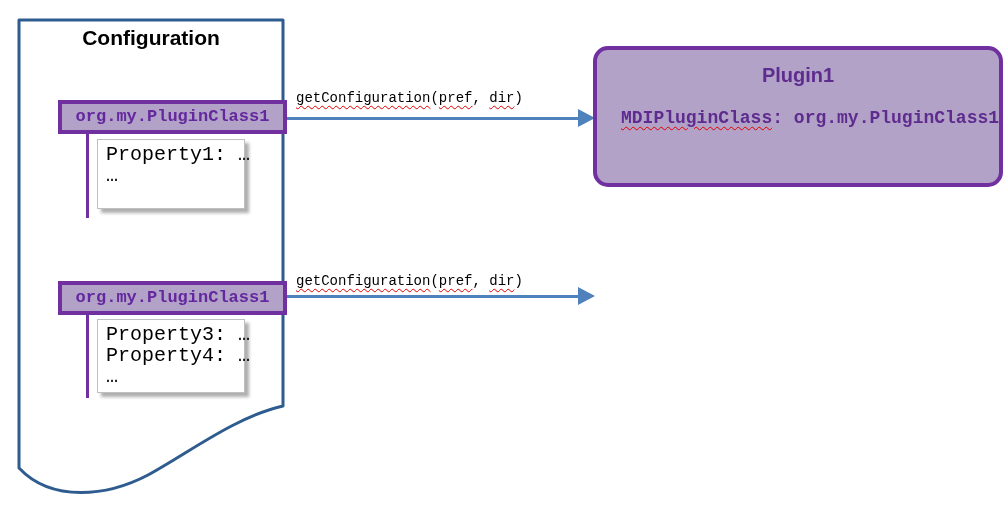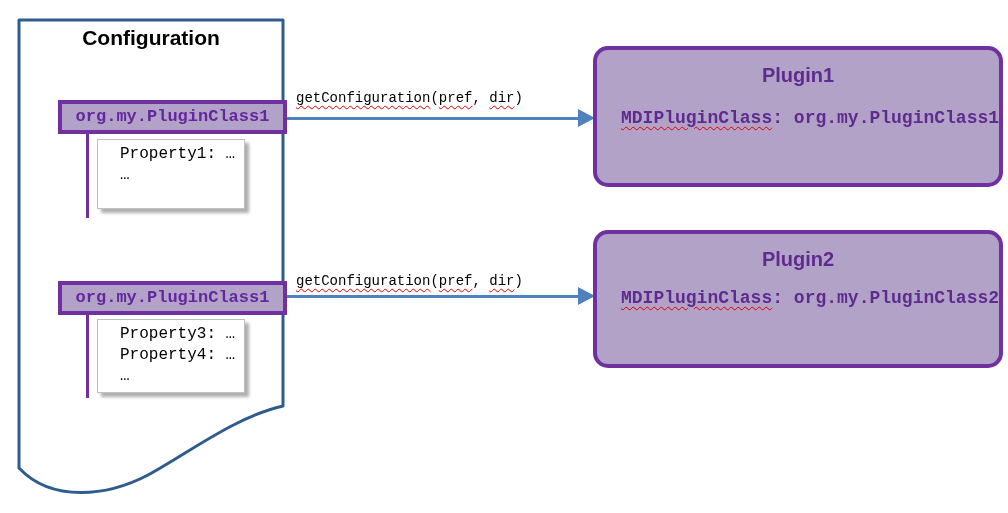--- a/index.html
+++ b/index.html
@@ -59,22 +59,22 @@
   #vline-1 { top: 134px; height: 84px; }
   #vline-2 { top: 311px; height: 87px; }
 
   
   .prop-card {
     position: absolute;
     left: 97px; width: 148px;
     background: #ffffff;
     border: 1px solid var(--card_border, #bfbfbf);
     box-shadow: 4px 4px 3px rgba(110,110,110,0.55);
-    padding: 4px 0 4px 22px;
-    font-size: 16px;
+    padding: 4px 0 4px 8px;
+    font-size: 20px;
     line-height: 21px;
     color: #000000;
     white-space: nowrap;
   }
   #prop-card-1 { top: 139px; height: 70px; }
   #prop-card-2 { top: 319px; height: 74px; }
 
   
   .arrow-label {
     position: absolute;
@@ -181,20 +181,14 @@
   <div class="arrow-line" id="arrow-line-2"></div>
   <div class="arrow-head" id="arrow-head-2"></div>
 
   <div class="plugin-box" id="plugin-box-1">
     <div class="plugin-title">Plugin1</div>
     <div class="plugin-body mono">
       <span class="misspell">MDIPluginClass</span><span>: </span><span>org.my.PluginClass1</span>
     </div>
   </div>
 
-  <div class="plugin-box" id="plugin-box-2">
-    <div class="plugin-title">Plugin2</div>
-    <div class="plugin-body mono">
-      <span class="misspell">MDIPluginClass</span><span>: </span><span>org.my.PluginClass2</span>
-    </div>
-  </div>
 
 </div>
 
 </body></html>

